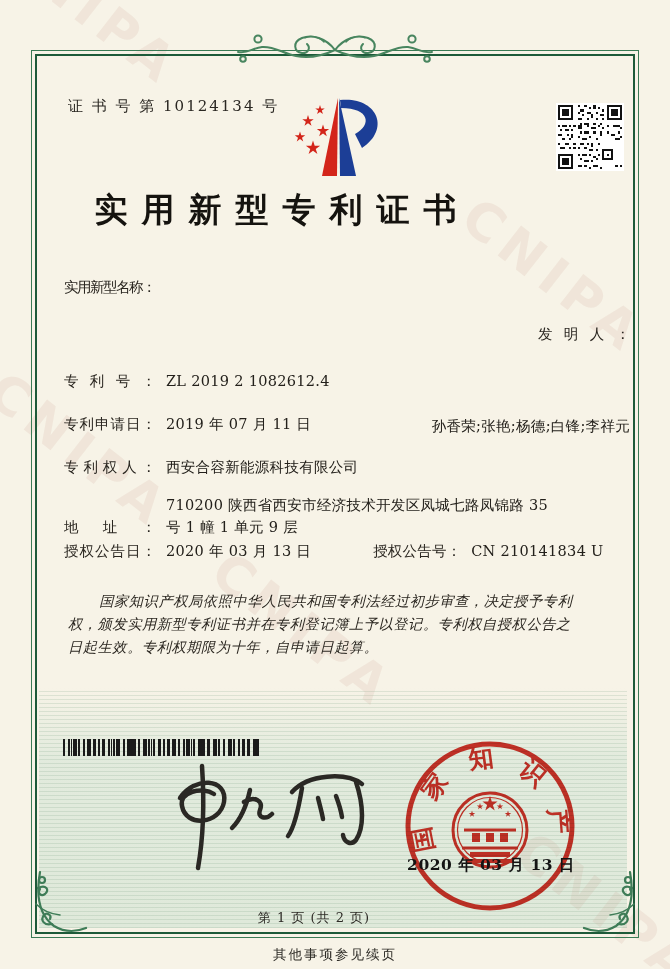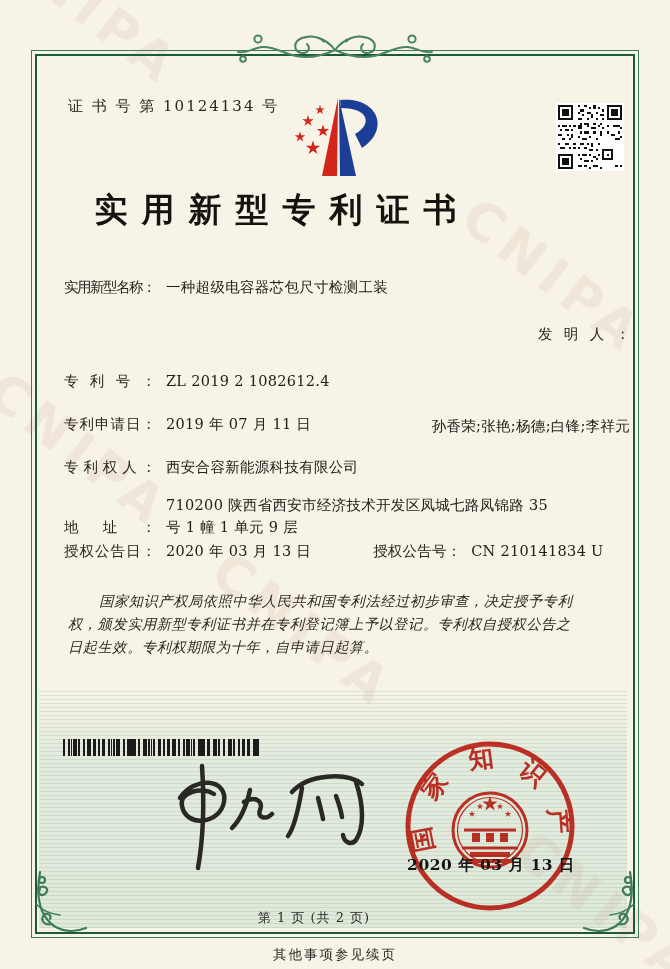--- a/index.html
+++ b/index.html
@@ -124,21 +124,20 @@
       <path d="M0 9h1v1H0z M2 9h2v1H2z M5 9h1v1H5z M7 9h1v1H7z M1 11h1v1H1z M3 11h2v1H3z M6 11h1v1H6z M0 13h2v1H0z M4 13h1v1H4z M6 13h1v2H6z M2 15h1v1H2z M5 15h1v1H5z M0 17h1v1H0z M3 17h2v1H3z M7 17h1v1H7z M1 19h2v1H1z M5 19h1v1H5z M7 19h1v1H7z"></path>
       <path d="M9 9h2v2H9z M13 9h1v1h-1z M15 10h2v1h-2z M18 9h1v1h-1z M20 10h1v1h-1z M22 9h1v1h-1z M25 9h2v1h-2z M28 10h1v1h-1z M10 12h1v1h-1z M12 12h2v1h-2z M16 12h1v1h-1z M19 12h1v2h-1z M22 12h1v1h-1z M24 13h2v1h-2z M27 12h1v1h-1z M9 14h1v1H9z M11 15h2v1h-2z M14 14h1v1h-1z M17 15h1v1h-1z M26 15h2v1h-2z M28 14h1v1h-1z M10 17h2v1h-2z M13 17h1v1h-1z M15 17h1v2h-1z M18 17h1v1h-1z M9 19h1v1H9z M12 19h1v1h-1z M14 20h2v1h-2z M17 20h1v1h-1z"></path>
       <path d="M9 22h1v1H9z M11 22h2v1h-2z M14 22h1v1h-1z M16 23h1v1h-1z M18 22h1v1h-1z M10 24h1v1h-1z M12 25h2v1h-2z M15 25h1v1h-1z M17 24h1v1h-1z M9 27h2v1H9z M12 27h1v1h-1z M14 28h1v1h-1z M16 27h2v1h-2z M19 28h1v1h-1z M26 27h1v1h-1z M28 27h1v1h-1z M27 9h1v1h-1z"></path>
     </g>
   </svg>
 
   <h1 class="title">实用新型专利证书</h1>
 
   <div class="f-row" style="top:276px;">
     <span class="f-label tight">实用新型名称：</span>
-    <span class="f-value">一种超级电容器芯包尺寸检测工装</span>
   </div>
   <div class="f-row" style="top:323px;flex-direction:column;">
     <span class="f-label">发明人：</span>
     <span class="f-value">孙香荣;张艳;杨德;白锋;李祥元</span>
   </div>
   <div class="f-row" style="top:370px;">
     <span class="f-label">专利号：</span>
     <span class="f-value">ZL 2019 2 1082612.4</span>
   </div>
   <div class="f-row" style="top:413px;">

